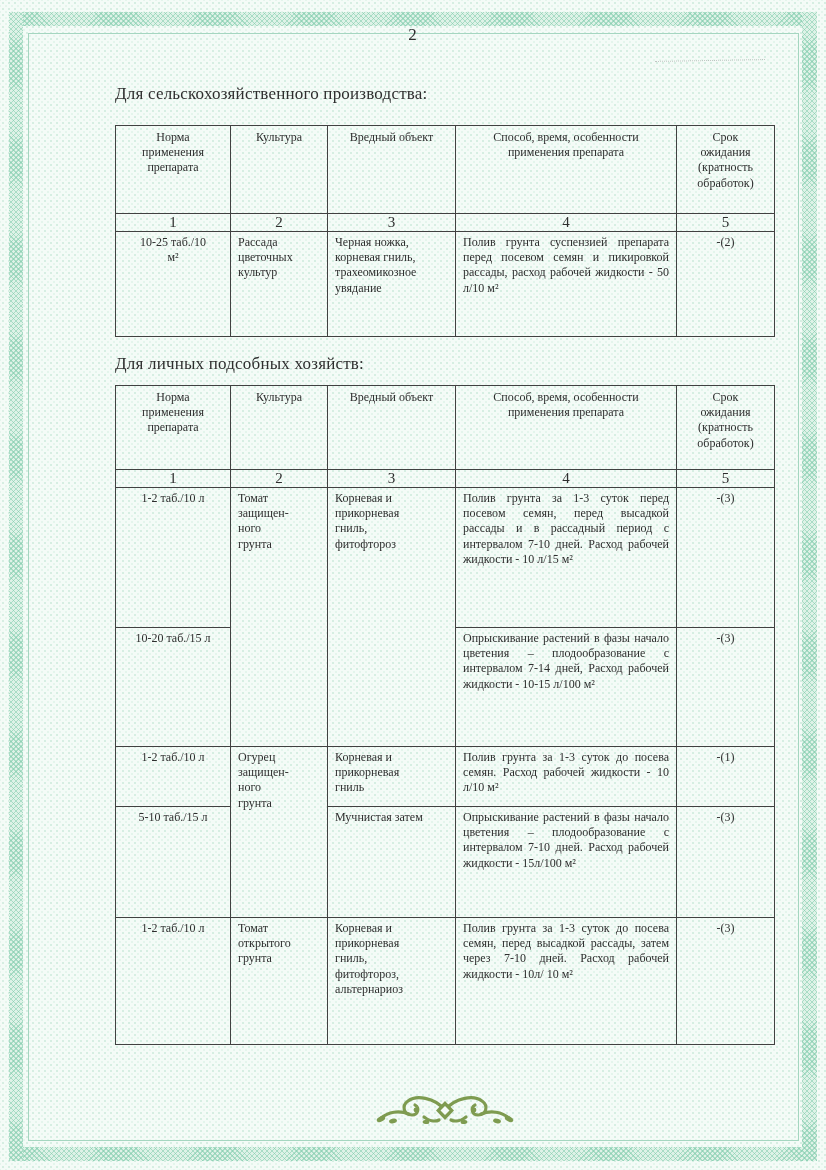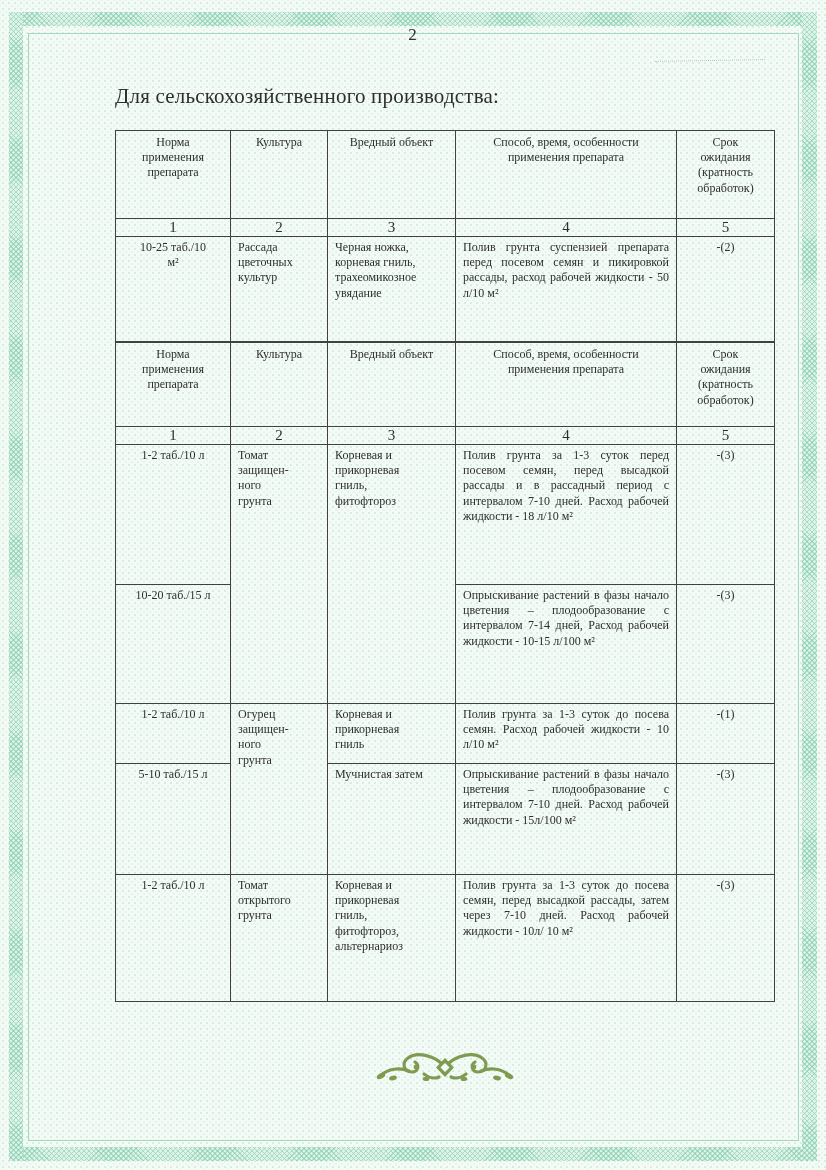--- a/index.html
+++ b/index.html
@@ -37,21 +37,21 @@
     position:absolute; top:25px; left:0; width:100%;
     text-align:center; font-size:17px; z-index:2; letter-spacing:1px;
   }
   .pencil-marks {
     position:absolute; top:60px; left:655px; width:110px; height:4px;
     border-top:1px dotted rgba(110,110,110,.38);
     transform:rotate(-1deg);
   }
   .content { position:absolute; left:115px; top:84px; width:659px; }
   .section-heading {
-    font-size:21px; font-weight:normal; margin:0 0 21px 0; letter-spacing:.2px;
+    font-size:17px; font-weight:normal; margin:0 0 21px 0; letter-spacing:.2px;
   }
   .section-heading.second { margin-top:17px; margin-bottom:11px; }
   table.reg-table {
     border-collapse:collapse; table-layout:fixed; width:659px;
     border:1.5px solid #3b3b3b;
   }
   .reg-table th, .reg-table td {
     border:1px solid #414141;
     vertical-align:top;
     padding:3px 7px;
@@ -125,20 +125,21 @@
           <td class="c-pest">Черная ножка,
 корневая гниль,
 трахеомикозное
 увядание</td>
           <td class="c-method">Полив грунта суспензией препарата перед посевом семян и пикировкой рассады, расход рабочей жидкости - 50 л/10 м²</td>
           <td class="c-wait">-(2)</td>
         </tr>
       </tbody>
     </table>
 
+    <h2 class="section-heading second">Для личных подсобных хозяйств:</h2>
 
     <table class="reg-table">
       <colgroup>
         <col style="width:115px">
           <col style="width:97px">
           <col style="width:128px">
           <col style="width:221px">
           <col style="width:98px">
       </colgroup>
       <thead>
@@ -167,21 +168,21 @@
         <tr style="height:140px">
           <td class="c-norm">1-2 таб./10 л</td>
           <td class="c-culture" rowspan="2">Томат
 защищен-
 ного
 грунта</td>
           <td class="c-pest" rowspan="2">Корневая и
 прикорневая
 гниль,
 фитофтороз</td>
-          <td class="c-method">Полив грунта за 1-3 суток перед посевом семян, перед высадкой рассады и в рассадный период с интервалом 7-10 дней. Расход рабочей жидкости - 18 л/10 м²</td>
+          <td class="c-method">Полив грунта за 1-3 суток перед посевом семян, перед высадкой рассады и в рассадный период с интервалом 7-10 дней. Расход рабочей жидкости - 10 л/15 м²</td>
           <td class="c-wait">-(3)</td>
         </tr>
         <tr style="height:119px">
           <td class="c-norm">10-20 таб./15 л</td>
           <td class="c-method">Опрыскивание растений в фазы начало цветения – плодообразование с интервалом 7-14 дней, Расход рабочей жидкости - 10-15 л/100 м²</td>
           <td class="c-wait">-(3)</td>
         </tr>
         <tr style="height:60px">
           <td class="c-norm">1-2 таб./10 л</td>
           <td class="c-culture" rowspan="2">Огурец

